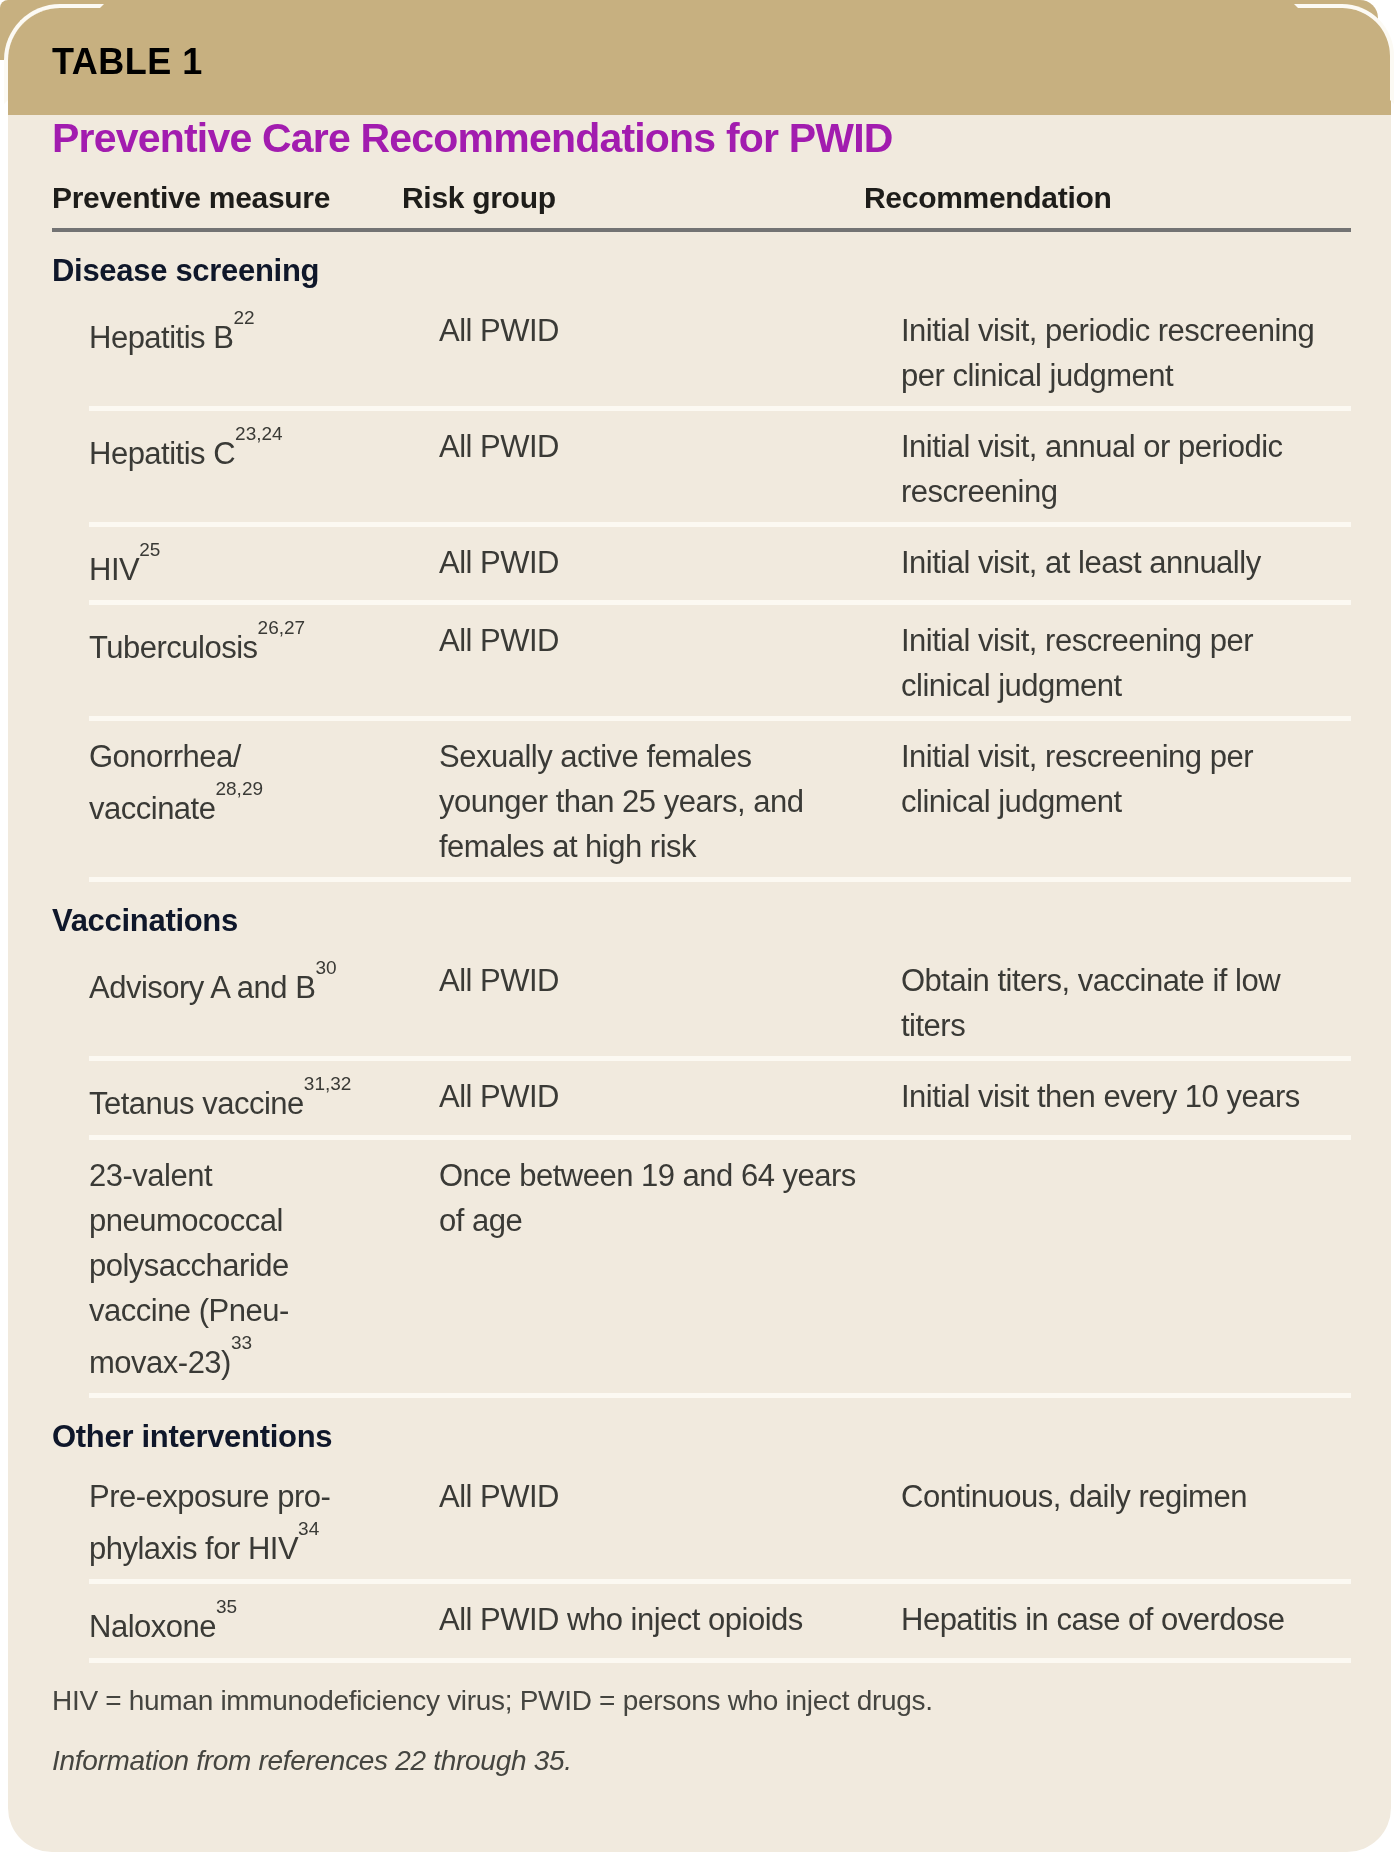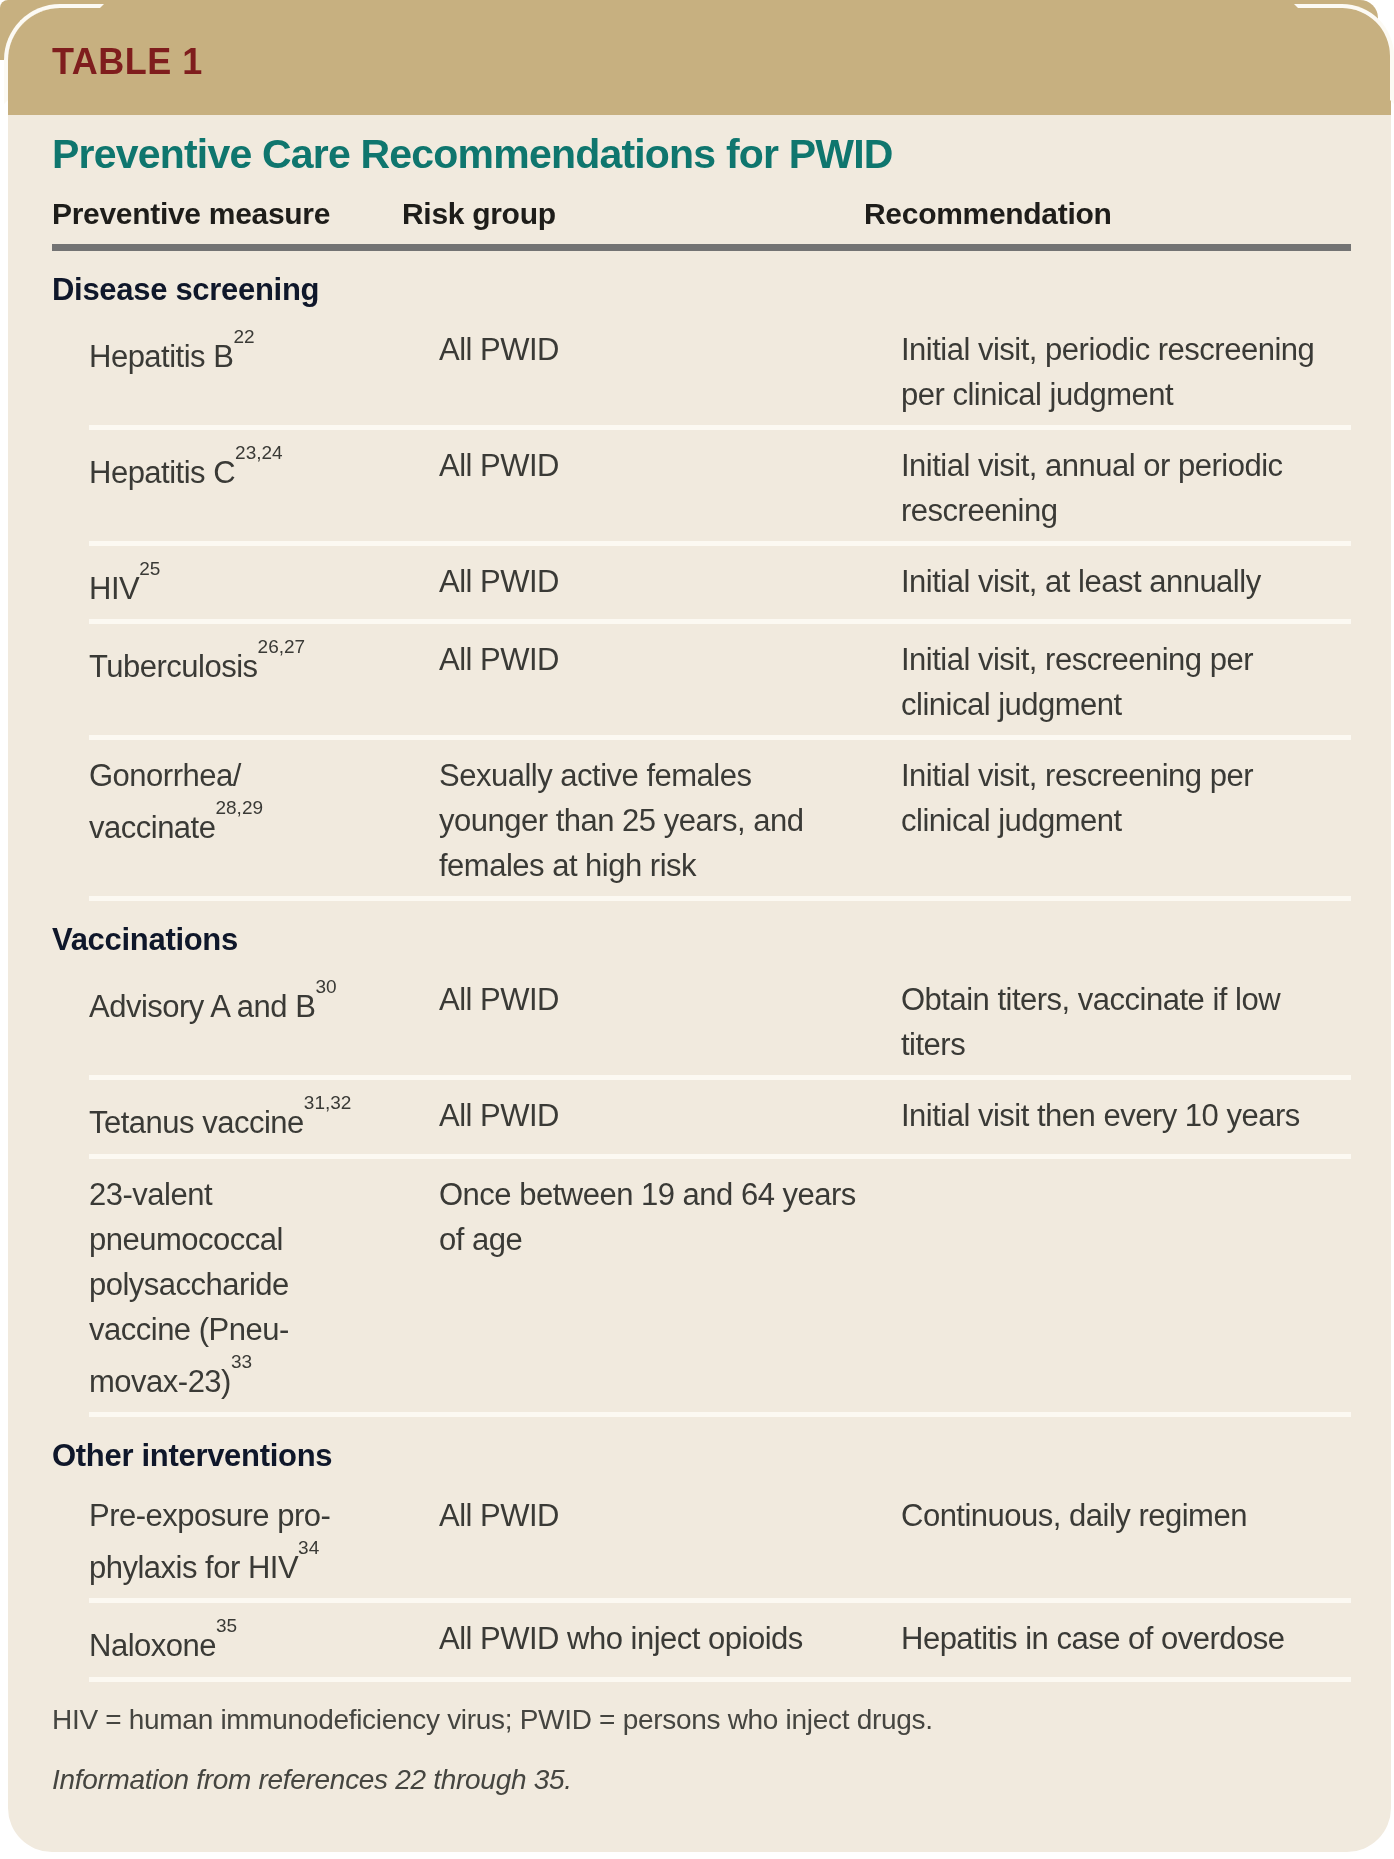--- a/index.html
+++ b/index.html
@@ -16,29 +16,29 @@
   
   .arc {position:absolute; z-index:3; pointer-events:none;}
   .arc-left  {top:4px; left:4px; width:96px; height:96px;
               border-top:4px solid #fcfaf4; border-left:4px solid #fcfaf4;
               border-top-left-radius:56px; clip-path:polygon(0 0,100% 0,0 100%);}
   .arc-right {top:4px; right:0; width:96px; height:96px;
               border-top:4px solid #fcfaf4; border-right:4px solid #fcfaf4;
               border-top-right-radius:52px; clip-path:polygon(0 0,100% 0,100% 100%);}
 
   .band {height:107px; background:#c7b080; display:flex; align-items:center; padding-left:44px;}
-  .band-label {font-size:36px; font-weight:bold; color:#7f1d1d; letter-spacing:0.5px;}
+  .band-label {font-size:36px; font-weight:bold; color:#000000; letter-spacing:0.5px;}
 
   .content {padding:0 40px 0 44px; color:#3a3a36;}
-  .title {margin-top:16px; font-size:41px; font-weight:bold; color:#0f766e;
+  .title {font-size:41px; font-weight:bold; color:#a21caf;
           letter-spacing:-0.8px; line-height:46px;}
 
   .grid {display:grid; grid-template-columns:350px 462px 1fr;}
 
-  .colheads {padding:20px 0 13px; border-bottom:7px solid #737373;}
+  .colheads {padding:20px 0 13px; border-bottom:4px solid #737373;}
   .colheads .colhead {font-weight:bold; font-size:30px; color:#1e1d1a; letter-spacing:-0.3px;}
 
   .section-heading {padding:16px 0 2px; font-weight:bold; font-size:31px; color:#0f172a;
                     line-height:45px; letter-spacing:-0.3px;}
 
   .row {padding:13px 0 8px; border-bottom:5px solid #fcf9f2;margin-left:37px;}
   .cell {font-size:31px; line-height:45px; letter-spacing:-0.5px; white-space:pre; color:#3a3a36;}
   sup.ref {font-size:19px; position:relative; top:-13px; letter-spacing:0; white-space:pre;}
 
   .footnotes {margin-top:18px;}

